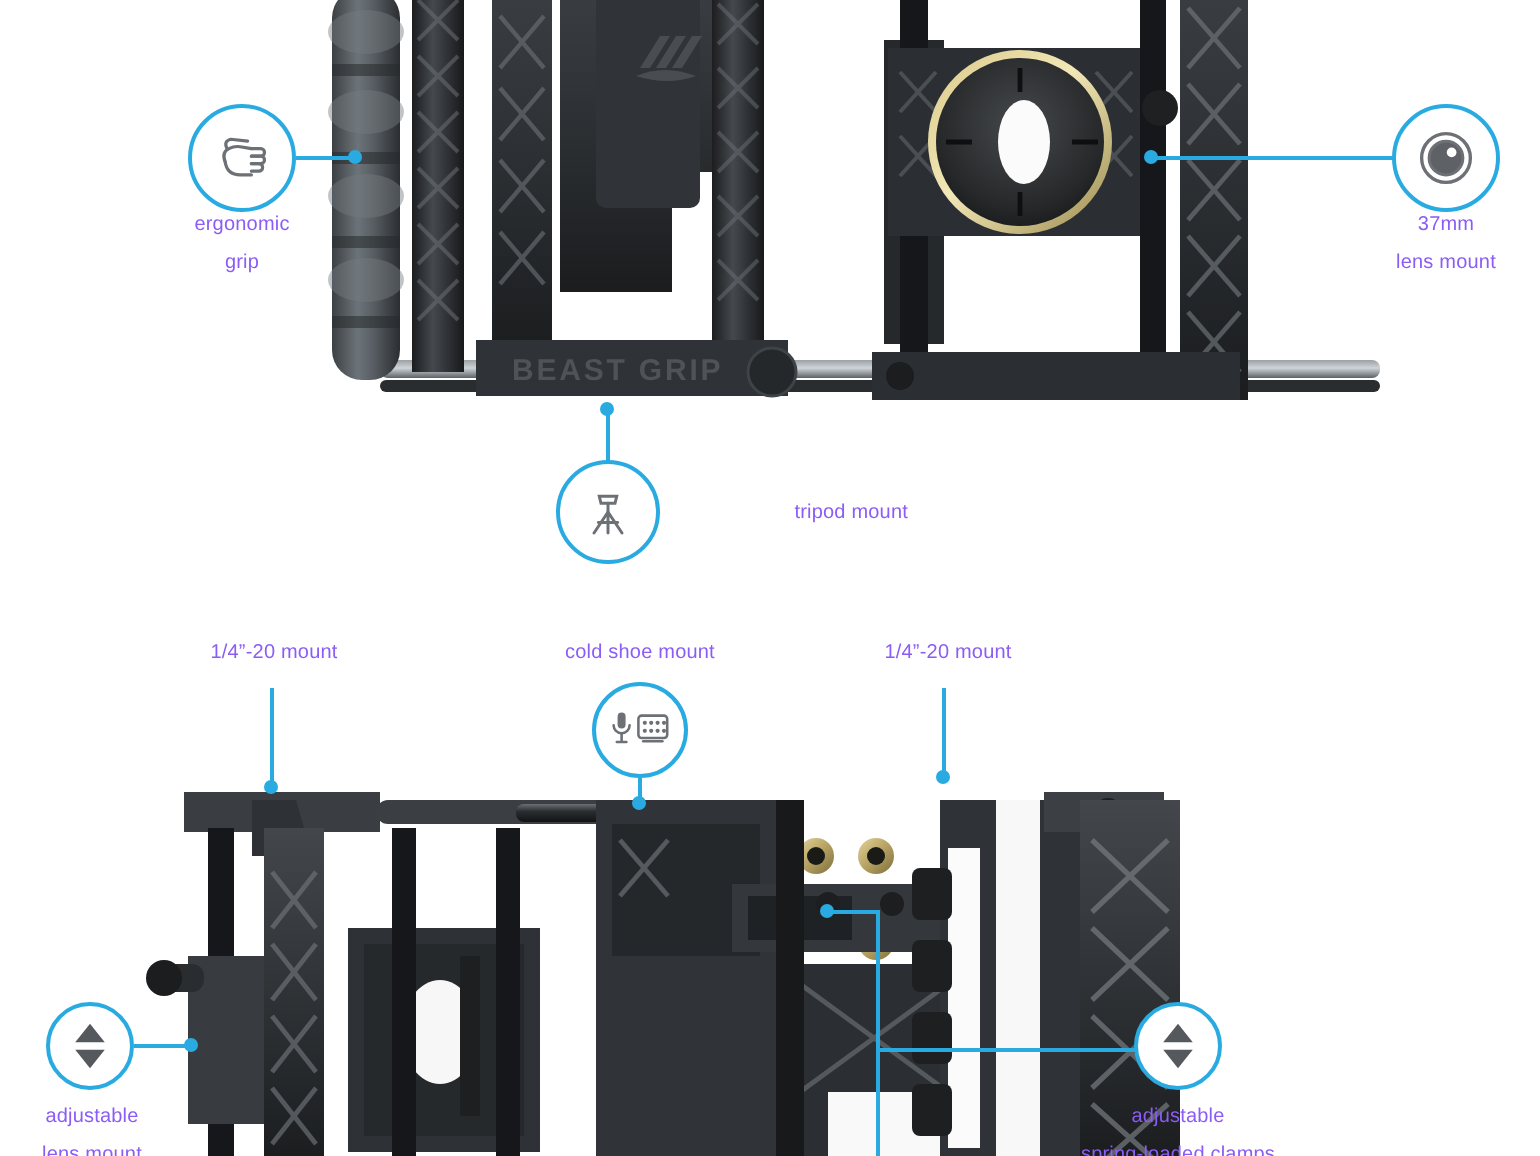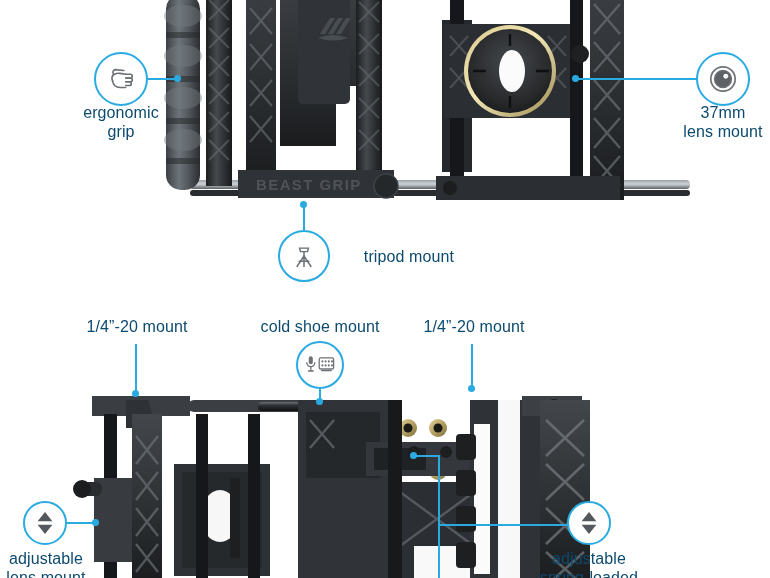--- a/index.html
+++ b/index.html
@@ -22,21 +22,21 @@
     box-sizing:border-box;
     display:flex;align-items:center;justify-content:center;
   }
   .circ svg{display:block;}
   .lead{position:absolute;background:#29ABE2;}
   .lead.h{height:2px;}
   .lead.v{width:2px;}
   .dot{position:absolute;width:7px;height:7px;border-radius:50%;background:#29ABE2;}
   .cap{
     position:absolute;text-align:center;
-    font-size:16px;line-height:19px;color:#0c4a6e;
+    font-size:10px;line-height:19px;color:#8b5cf6;
     letter-spacing:.1px;white-space:pre-line;
   }
 </style>
 </head>
 <body>
 
 <div class="stage">
 
   <div class="product" style="left:150px;top:-6px;">
     <svg class="prod-svg" width="560" height="232" viewBox="0 0 560 232" aria-hidden="true">

